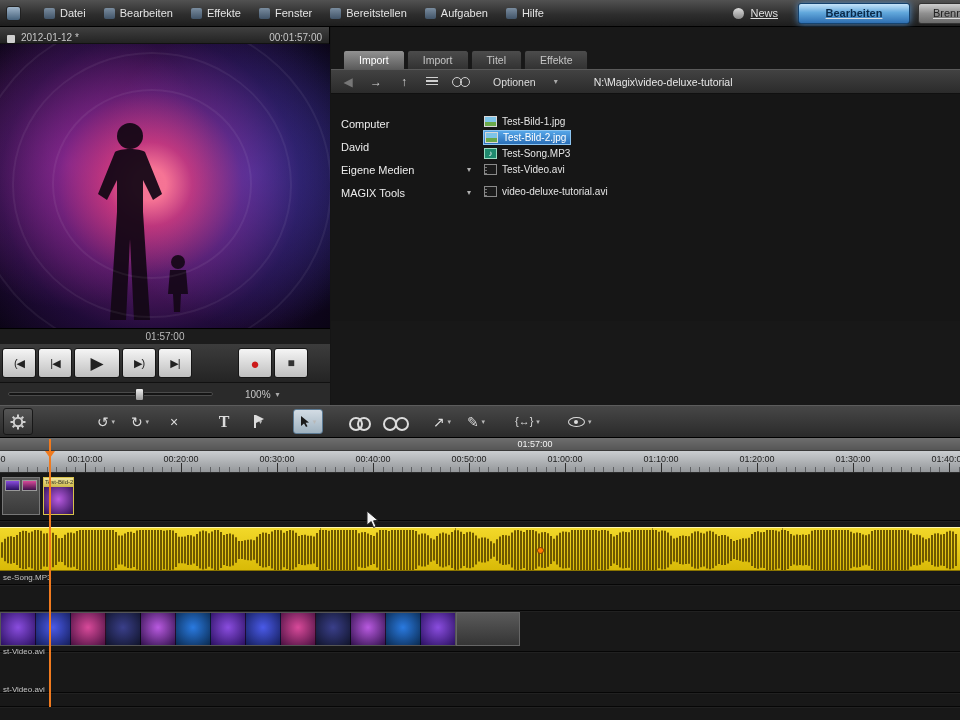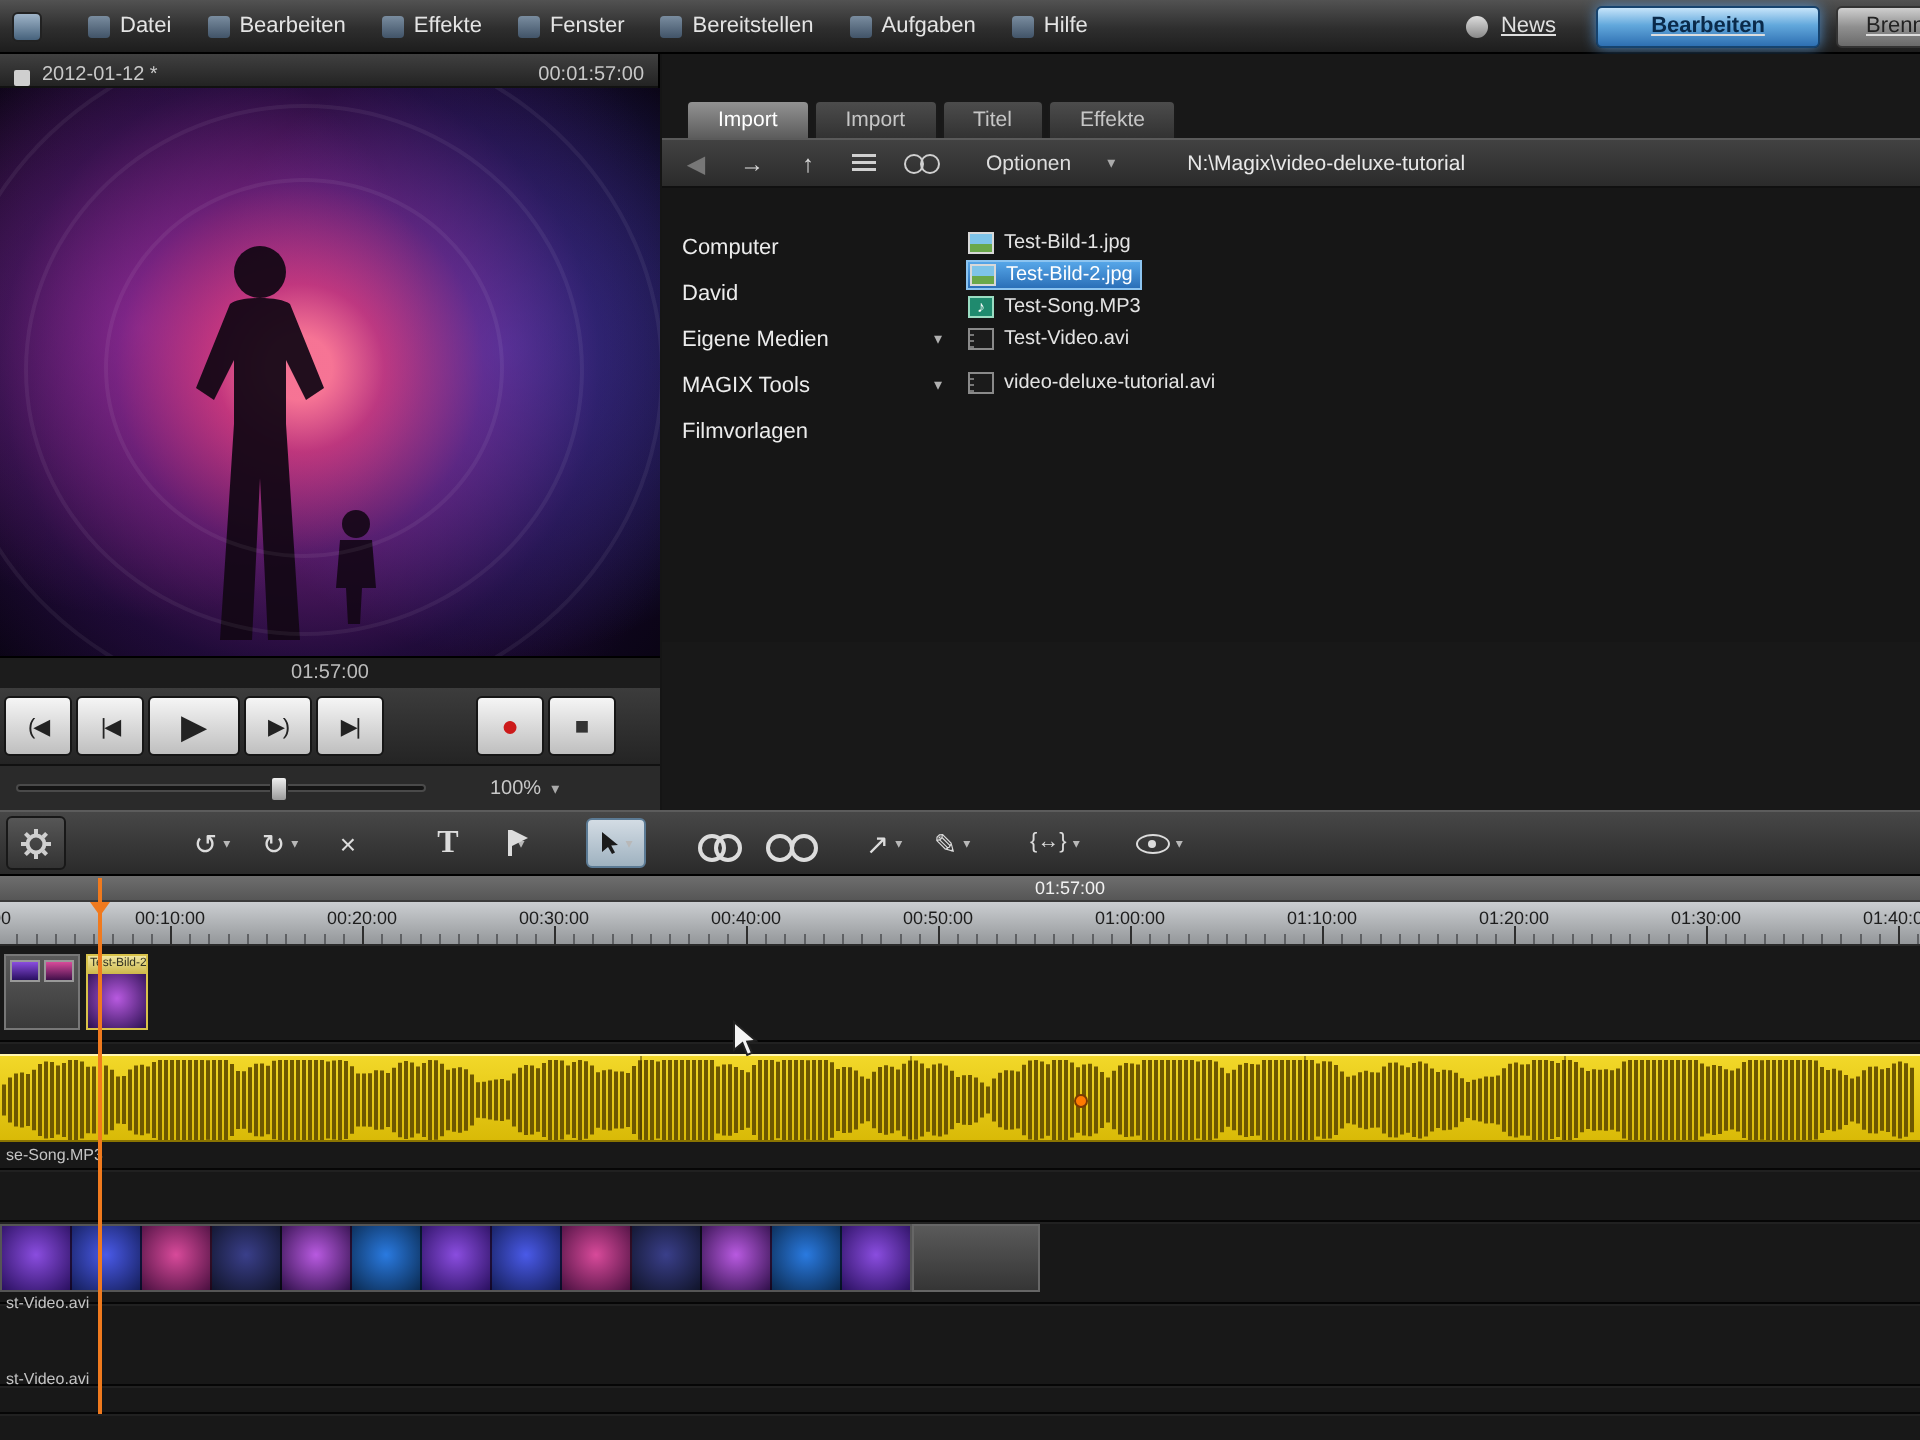--- a/index.html
+++ b/index.html
@@ -275,23 +275,20 @@
             <span>David</span>
           </div>
           <div class="nav-row">
             <span>Eigene Medien</span>
             <span class="nav-arrow">▾</span>
           </div>
           <div class="nav-row">
             <span>MAGIX Tools</span>
             <span class="nav-arrow">▾</span>
           </div>
-          <div class="nav-row">
-            <span>Filmvorlagen</span>
-          </div>
         </div>
       <div class="mp-files" id="mp-files"><div class="file-row">
             <span class="ico ico-image"></span>
             <span>Test-Bild-1.jpg</span>
           </div><br><div class="file-row selected">
             <span class="ico ico-image"></span>
             <span>Test-Bild-2.jpg</span>
           </div><br><div class="file-row">
             <span class="ico ico-audio">♪</span>
             <span>Test-Song.MP3</span>

